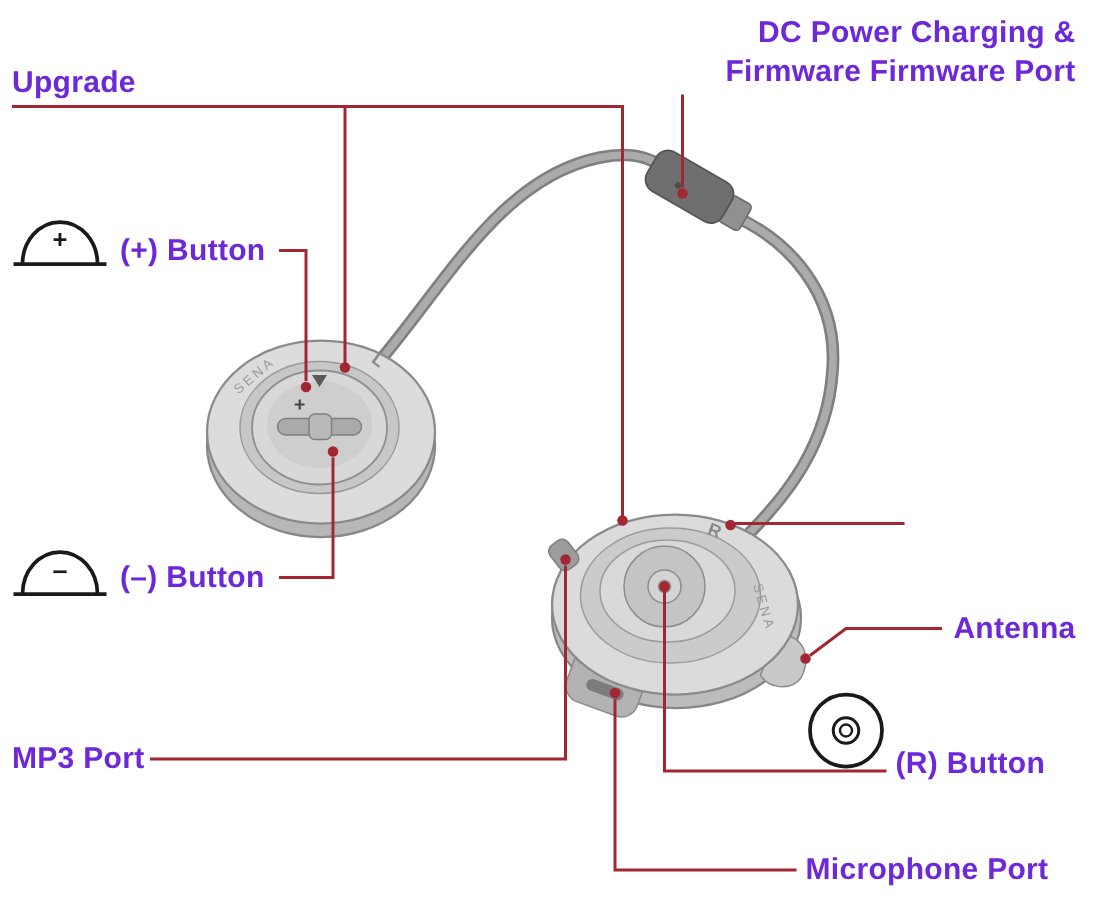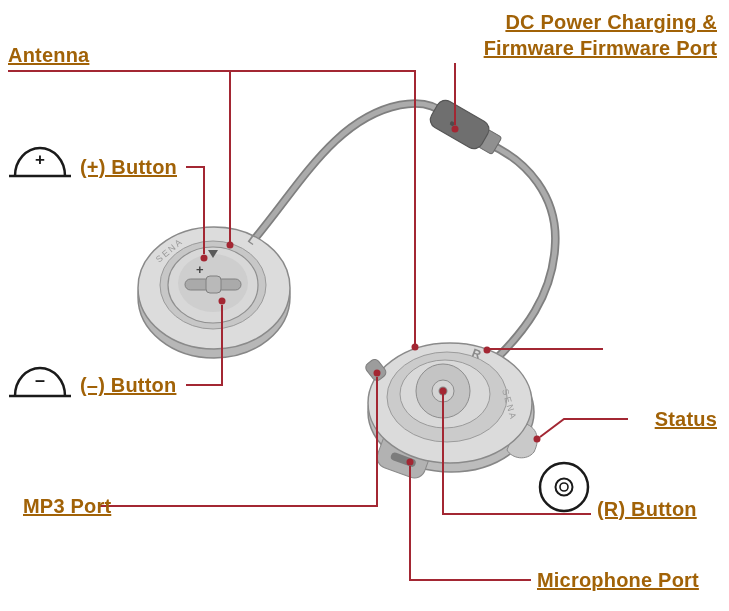--- a/index.html
+++ b/index.html
@@ -6,27 +6,26 @@
   .canvas{
     position:relative;
     width:729px;height:611px;
     background:#ffffff;
     font-family:"Liberation Sans",sans-serif;
     overflow:hidden;
   }
   .canvas svg.art{position:absolute;left:0;top:0;}
   .label{
     position:absolute;
-    color:#a16207;
+    color:#6d28d9;
     font-size:20px;
     font-weight:700;
     line-height:26px;
     white-space:nowrap;
     letter-spacing:.2px;
-    text-decoration:underline;
   }
   .label.right{text-align:right;}
   .icon{position:absolute;}
 </style>
 </head>
 <body>
 
 <div class="canvas">
 
   <svg class="art" width="729" height="611" viewBox="0 0 729 611">
@@ -94,31 +93,31 @@
       <circle cx="204" cy="258" r="3.5"></circle>
       <circle cx="222" cy="301" r="3.5"></circle>
       <circle cx="487" cy="350" r="3.5"></circle>
       <circle cx="537" cy="439" r="3.5"></circle>
       <circle cx="377" cy="373" r="3.5"></circle>
       <circle cx="443" cy="391" r="3.5"></circle>
       <circle cx="410" cy="462" r="3.5"></circle>
     </g>
   </svg>
 
-  <div class="label" style="left:8px;top:42px">Antenna</div>
+  <div class="label" style="left:8px;top:42px">Upgrade</div>
 
   <div class="label right" style="right:12px;top:9px">
     <div>DC Power Charging &amp;</div>
     <div>Firmware Firmware Port</div>
   </div>
 
   <div class="label" style="left:80px;top:372px">(–) Button</div>
   <div class="label" style="left:80px;top:154px">(+) Button</div>
-  <div class="label right" style="right:12px;top:406px">Status</div>
-  <div class="label" style="left:23px;top:493px">MP3 Port</div>
+  <div class="label right" style="right:12px;top:406px">Antenna</div>
+  <div class="label" style="left:8px;top:493px">MP3 Port</div>
   <div class="label" style="left:597px;top:496px">(R) Button</div>
   <div class="label" style="left:537px;top:567px">Microphone Port</div>
 
   <svg class="icon" style="left:8px;top:141px" width="64" height="40" viewBox="0 0 64 40">
     <path d="M7,35 A25,28 0 0 1 57,35" fill="#ffffff" stroke="#1a1a1a" stroke-width="2.5"></path>
     <line x1="1" y1="35" x2="63" y2="35" stroke="#1a1a1a" stroke-width="2.5"></line>
     <text x="32" y="24" text-anchor="middle" font-size="17" font-weight="bold" fill="#1a1a1a">+</text>
   </svg>
 
   <svg class="icon" style="left:8px;top:361px" width="64" height="40" viewBox="0 0 64 40">

